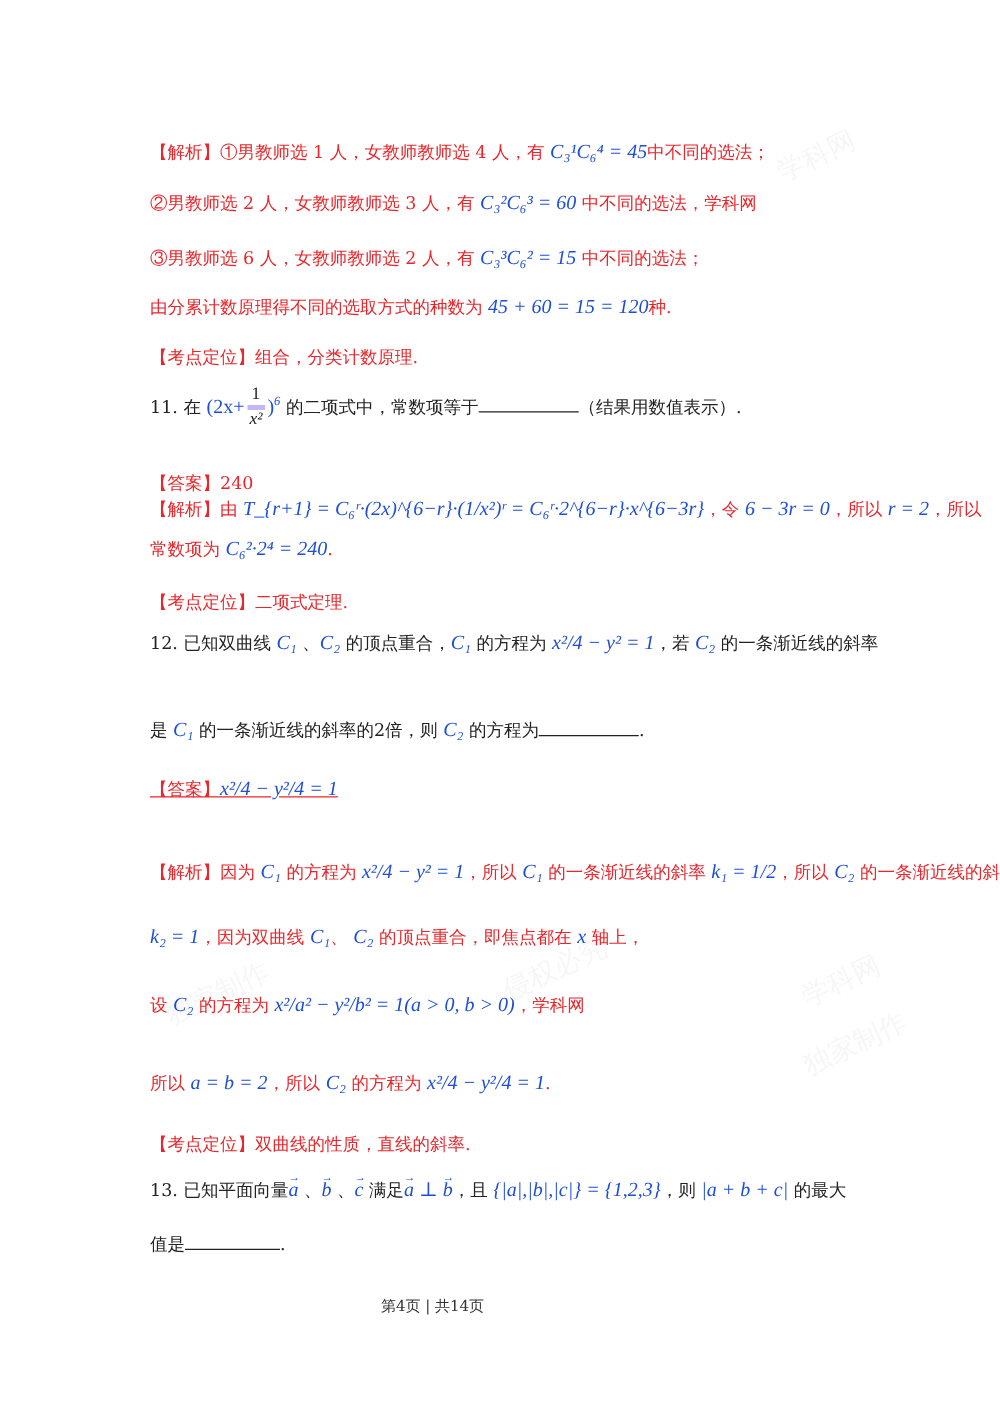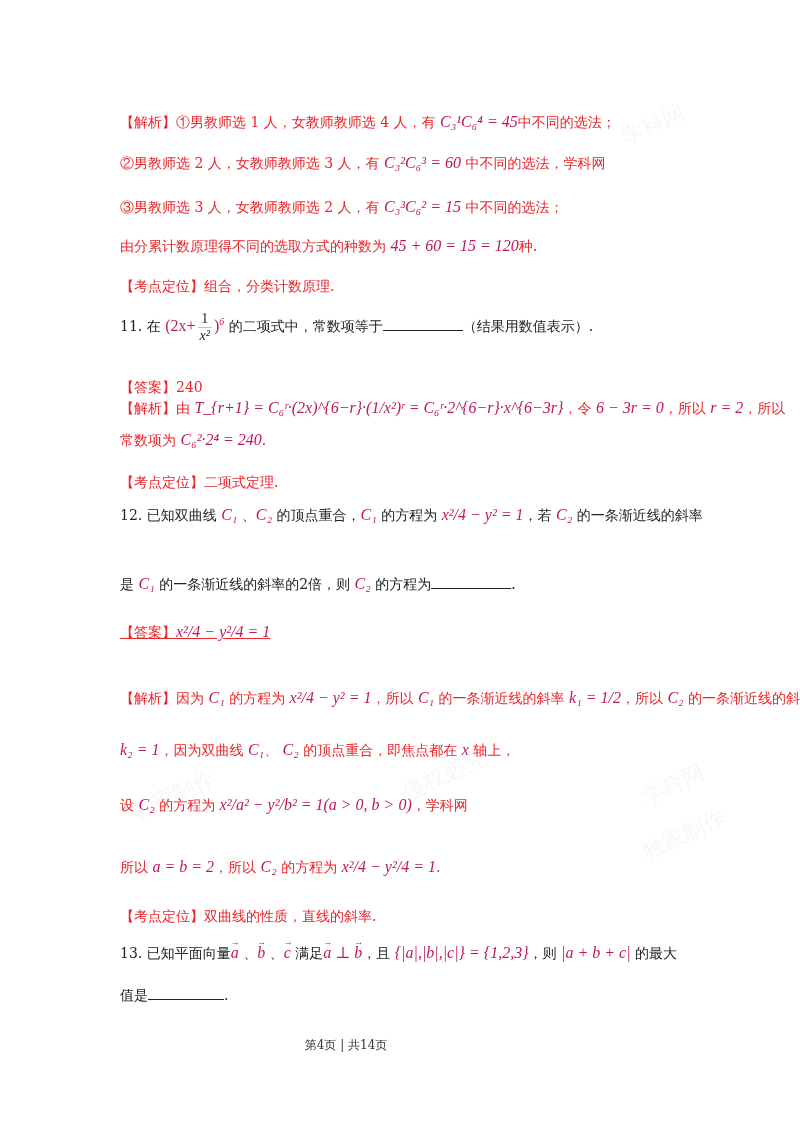--- a/index.html
+++ b/index.html
@@ -2,26 +2,26 @@
 <html><head>
 <meta charset="utf-8">
 <style>
   html, body { margin: 0; padding: 0; background: #ffffff; }
   body { width: 800px; height: 1132px; position: relative; overflow: hidden;
          font-family: "DejaVu Serif", "Liberation Serif", serif; color: #222; }
   .page { position: absolute; left: 0; top: 0; width: 800px; height: 1132px; }
   .line { position: absolute; left: 120px; white-space: nowrap; font-size: 14px; line-height: 20px; }
   .red { color: #e8262b; }
   .dark { color: #222; }
-  .math { font-family: "Liberation Serif", "DejaVu Serif", serif; font-style: italic; font-size: 16px; color: #be185d; }
+  .math { font-family: "Liberation Serif", "DejaVu Serif", serif; font-style: italic; font-size: 16px; color: #1d4ed8; }
   .math .up { font-style: normal; }
   sup, sub { font-size: 10px; line-height: 0; }
   .frac { display: inline-flex; flex-direction: column; align-items: center; vertical-align: middle; margin: 0 2px; font-family: "Liberation Serif", serif; }
   .frac .num { font-size: 14px; line-height: 16px; padding: 0 2px; font-style: italic; }
-  .frac .den { font-size: 14px; line-height: 16px; border-top: 1px solid #c4b5fd; padding: 0 2px; font-style: normal; }
+  .frac .den { font-size: 14px; line-height: 16px; border-top: 4px solid #c4b5fd; padding: 0 2px; font-style: normal; }
   .frac .den.it { font-style: italic; }
   .blank { display: inline-block; border-bottom: 1px solid #222; vertical-align: baseline; height: 14px; }
   .vec { position: relative; display: inline-block; font-style: italic; }
   .vec::before { content: "→"; position: absolute; top: -11px; left: 0; font-size: 9px; font-style: normal; }
   .footer { position: absolute; top: 1037px; left: 0; width: 692px; text-align: center; font-size: 12px; color: #333; }
   .watermark { position: absolute; color: #eee; font-size: 22px; font-family: "DejaVu Sans", sans-serif; transform: rotate(-25deg); opacity: 0.5; white-space: nowrap; }
 </style>
 </head>
 <body>
 
@@ -33,21 +33,21 @@
   <div class="watermark" style="left:400px;top:760px;">侵权必究</div>
   <div class="watermark" style="left:130px;top:780px;">独家制作</div>
 
   <div class="line red" style="top:112px;">
     <span>【解析】</span><span>①男教师选 1 人，女教师教师选 4 人，有 </span><span class="math">C₃¹C₆⁴ = 45</span><span>中不同的选法；</span>
   </div>
   <div class="line red" style="top:153px;">
     <span>②男教师选 2 人，女教师教师选 3 人，有 </span><span class="math">C₃²C₆³ = 60</span><span> 中不同的选法，学科网</span>
   </div>
   <div class="line red" style="top:197px;">
-    <span>③男教师选 3 人，女教师教师选 2 人，有 </span><span class="math">C₃³C₆² = 15</span><span> 中不同的选法；</span>
+    <span>③男教师选 6 人，女教师教师选 2 人，有 </span><span class="math">C₃³C₆² = 15</span><span> 中不同的选法；</span>
   </div>
   <div class="line red" style="top:236px;text-align:center;">
     <span>由分累计数原理得不同的选取方式的种数为 </span><span class="math">45 + 60 = 15 = 120</span><span>种.</span>
   </div>
   <div class="line red" style="top:276px;">
     <span>【考点定位】</span><span>组合，分类计数原理.</span>
   </div>
 
   <div class="line dark" style="top:308px;line-height:36px;">
     <span>11.</span><span> 在</span>

